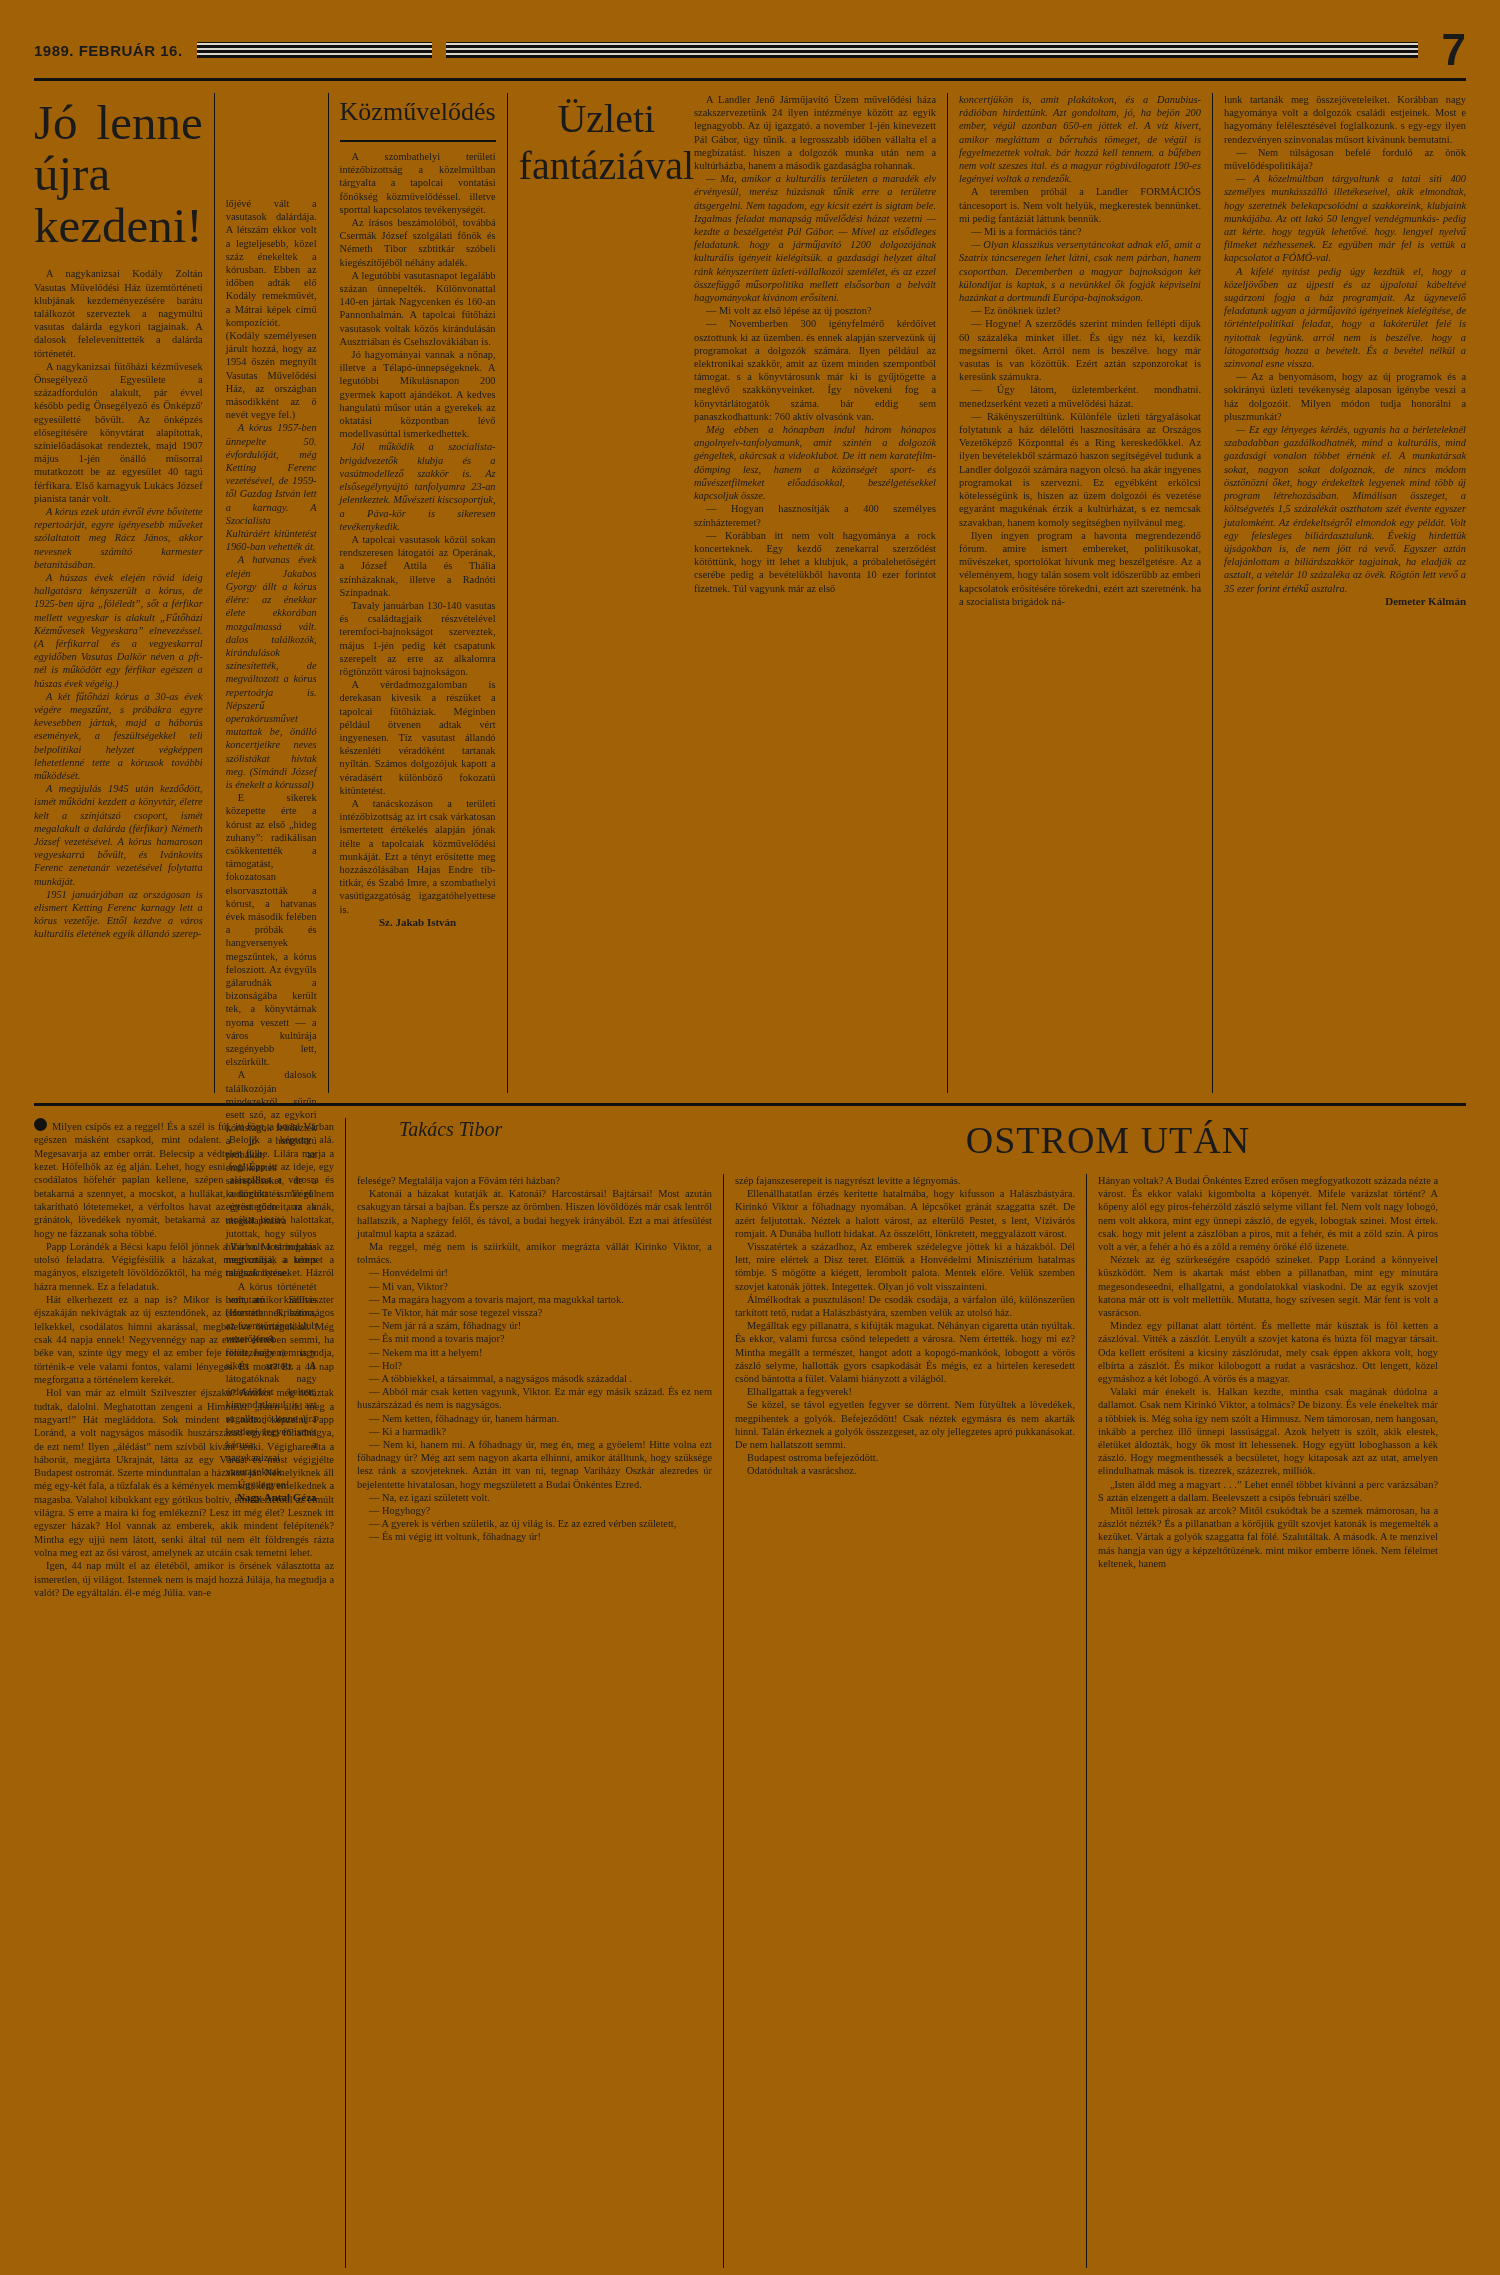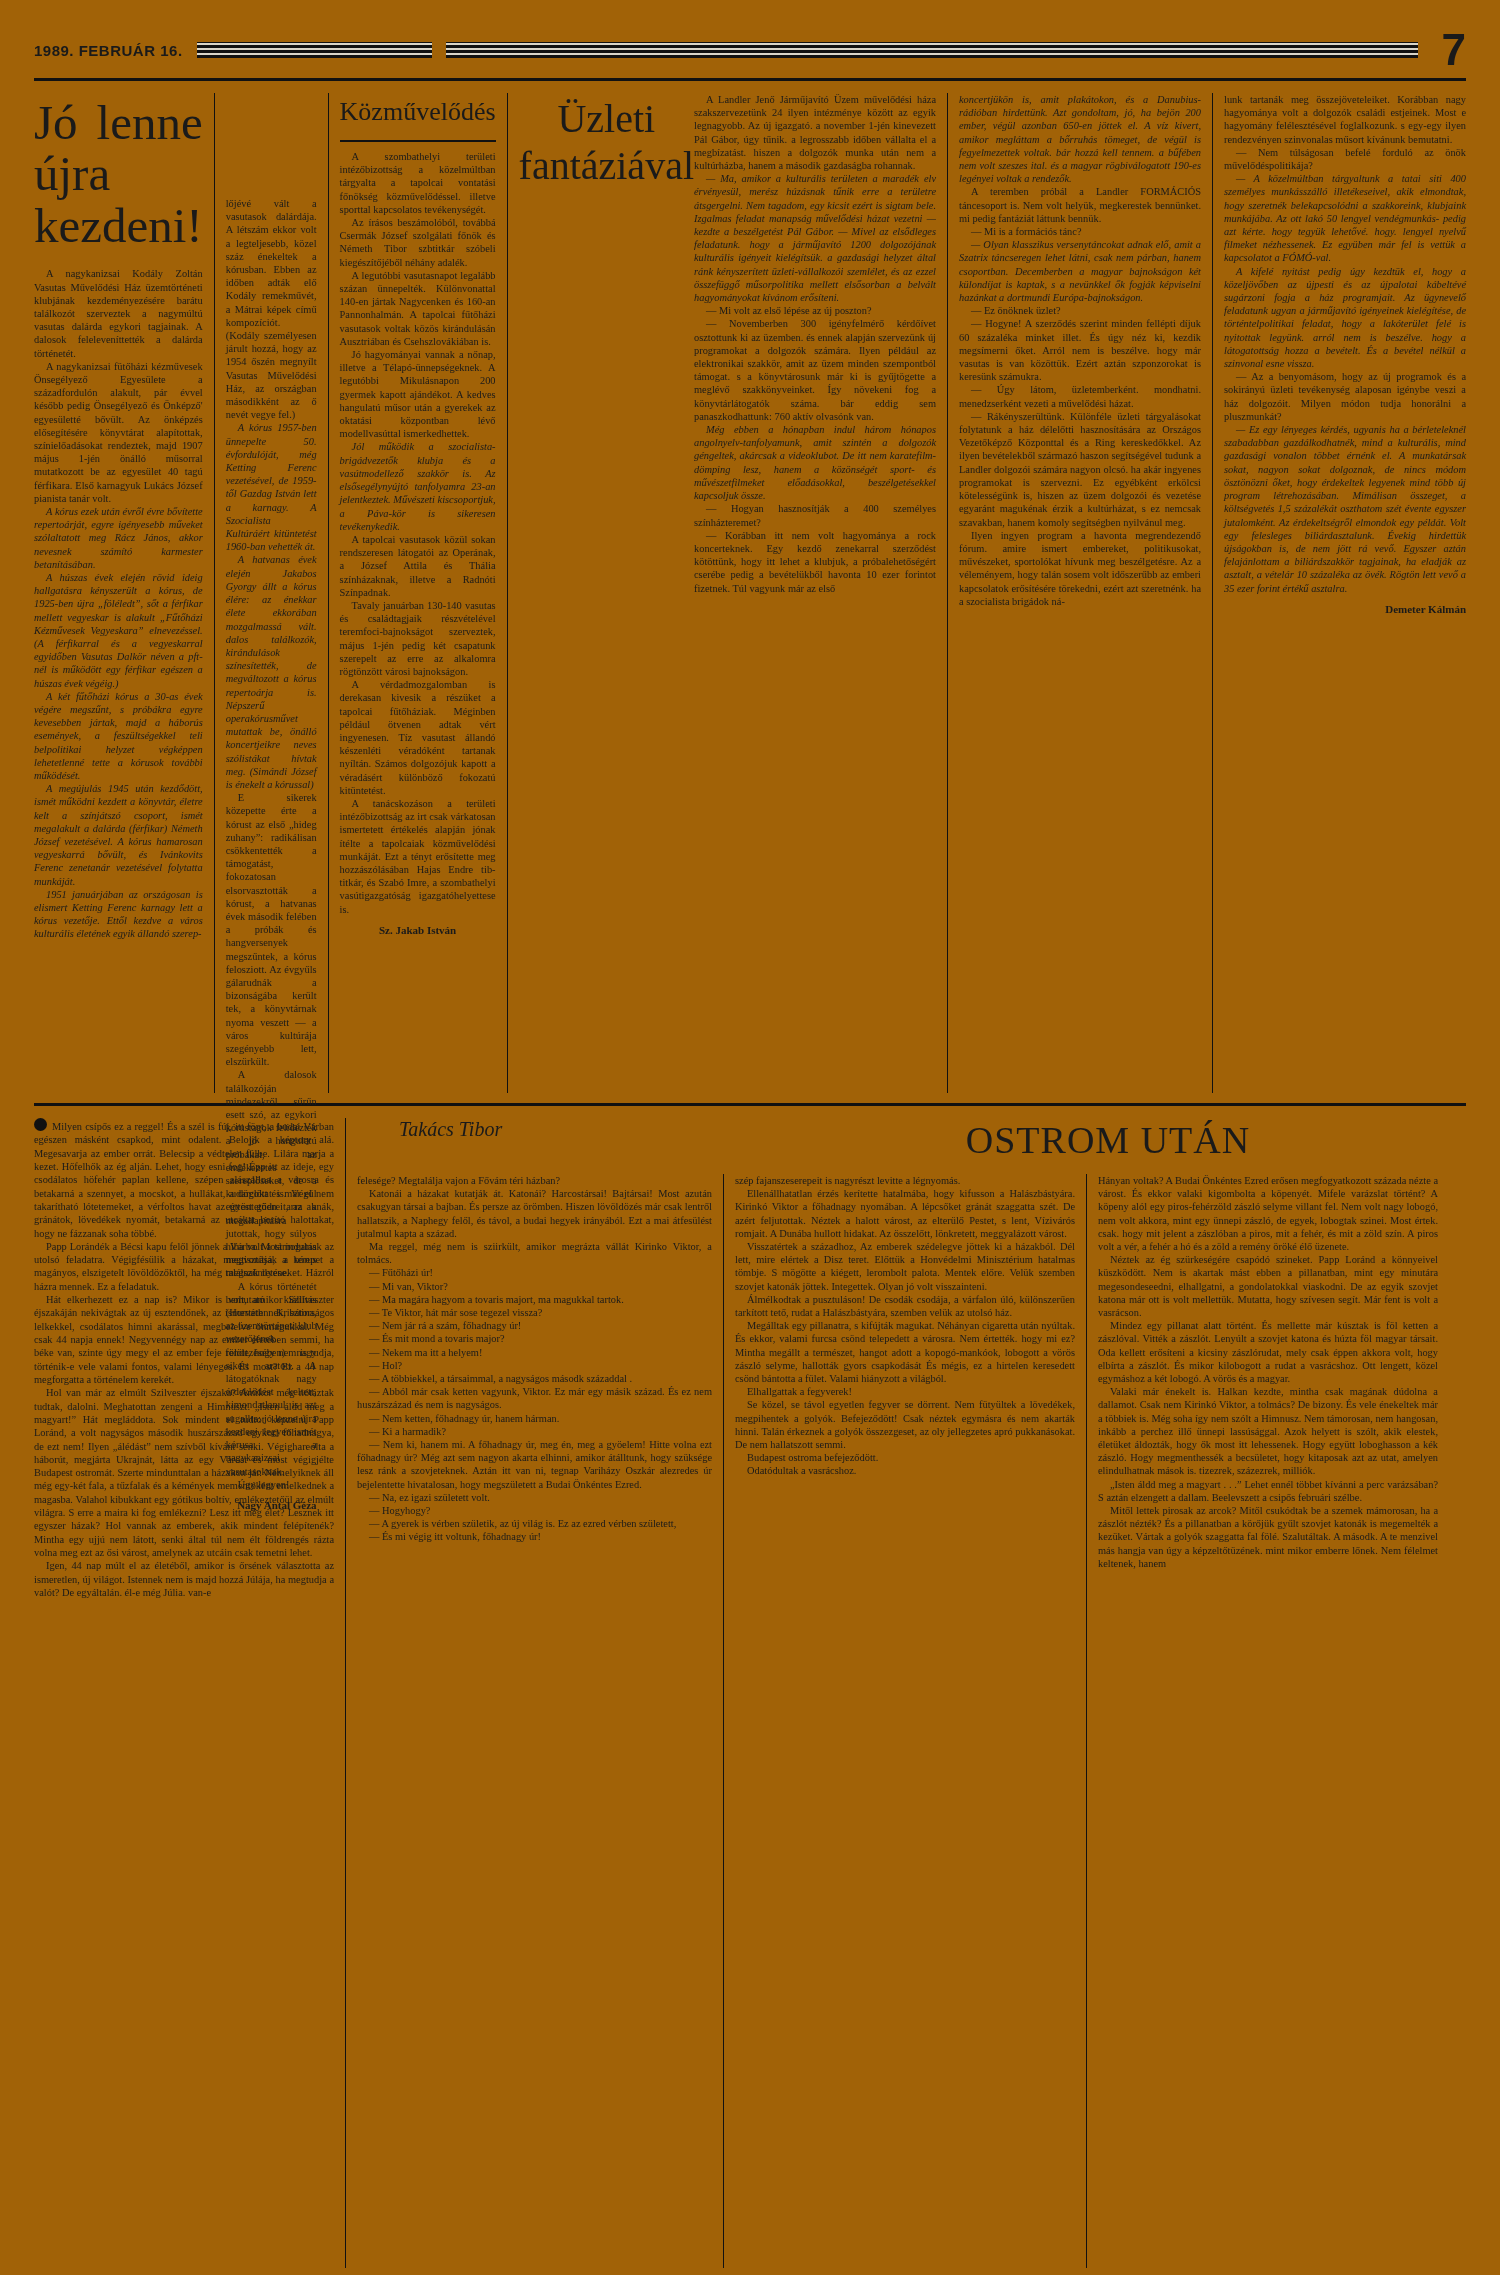--- a/index.html
+++ b/index.html
@@ -87,21 +87,21 @@
     font-size:26px;margin:2px 0 12px 0;font-weight:normal;
   }
   .hl3{
     font-size:40px;margin:2px 0 14px 0;font-weight:normal;
     text-align:center;
   }
   .head-rule{height:2px;background:#111;margin:0 0 8px 0;}
   .em{font-style:italic;}
   .sig{
     text-align:right;font-weight:bold;font-style:normal;
-    font-size:11px;margin-top:8px;
+    font-size:11px;
   }
   .sig.center{text-align:center;}
   
   .mid-rule{height:3px;background:#111;margin:10px 0 12px 0;}
   
   .bottom{display:flex;height:1150px;}
   .b1{width:300px;}
   .bullet{
     display:inline-block;width:13px;height:13px;border-radius:50%;
     background:#111;margin-right:5px;vertical-align:-1px;
@@ -231,21 +231,21 @@
         </div>
         <div style="flex:1 1 auto;">
           <div class="ostrom">OSTROM UTÁN</div>
         </div>
       </div>
       <div style="display:flex;flex:1 1 auto;">
         <div class="col" style="width:355px">
           <p class="noind">felesége? Megtalálja vajon a Fővám téri házban?</p>
           <p>Katonái a házakat kutatják át. Katonái? Harcostársai! Bajtársai! Most azután csakugyan társai a bajban. És persze az örömben. Hiszen lövöldözés már csak lentről hallatszik, a Naphegy felől, és távol, a budai hegyek irányából. Ezt a mai átfesülést jutalmul kapta a század.</p>
           <p>Ma reggel, még nem is sziirkült, amikor megrázta vállát Kirinko Viktor, a tolmács.</p>
-          <p class="dash">— Fűtőházi úr!</p>
+          <p class="dash">— Honvédelmi úr!</p>
           <p class="dash">— Mi van, Viktor?</p>
           <p class="dash">— Ma magára hagyom a tovaris majort, ma magukkal tartok.</p>
           <p class="dash">— Te Viktor, hát már sose tegezel vissza?</p>
           <p class="dash">— Nem jár rá a szám, főhadnagy úr!</p>
           <p class="dash">— És mit mond a tovaris major?</p>
           <p class="dash">— Nekem ma itt a helyem!</p>
           <p class="dash">— Hol?</p>
           <p class="dash">— A többiekkel, a társaimmal, a nagyságos másodk századdal .</p>
           <p class="dash">— Abból már csak ketten vagyunk, Viktor. Ez már egy másik század. És ez nem huszárszázad és nem is nagyságos.</p>
           <p class="dash">— Nem ketten, főhadnagy úr, hanem hárman.</p>

